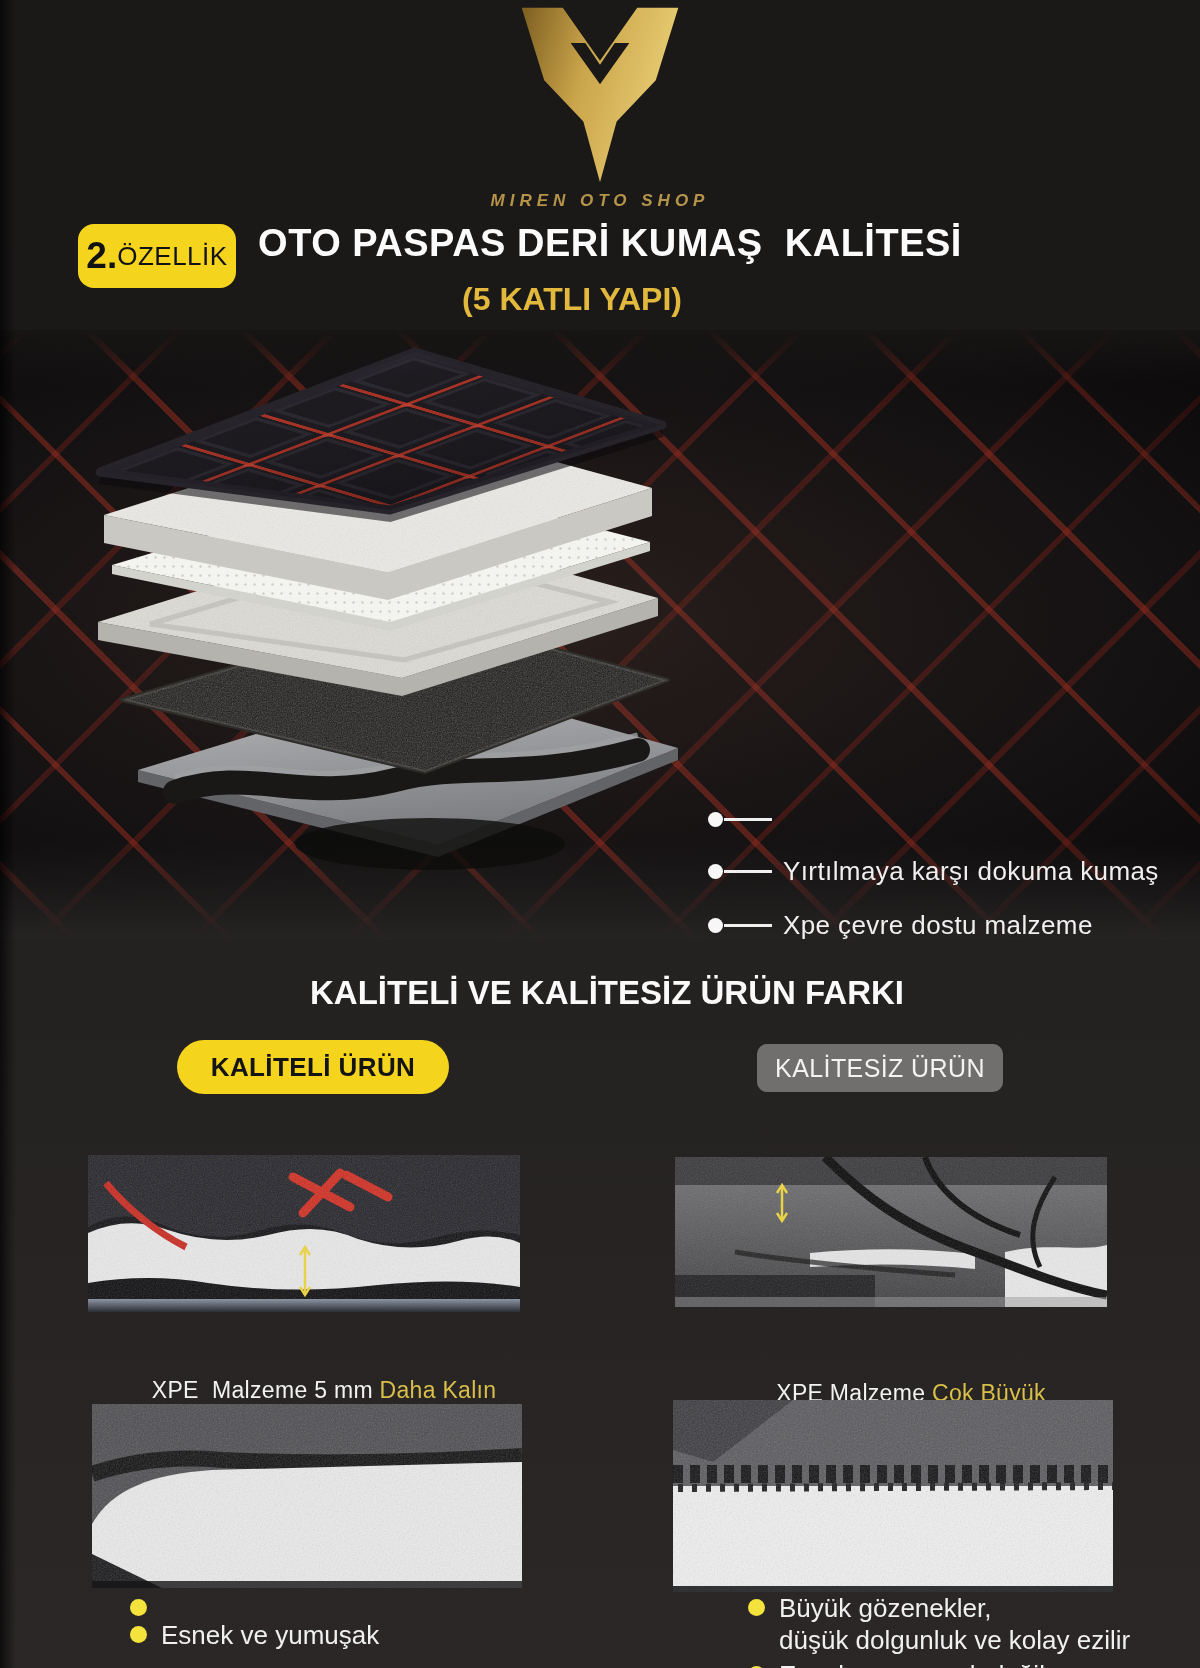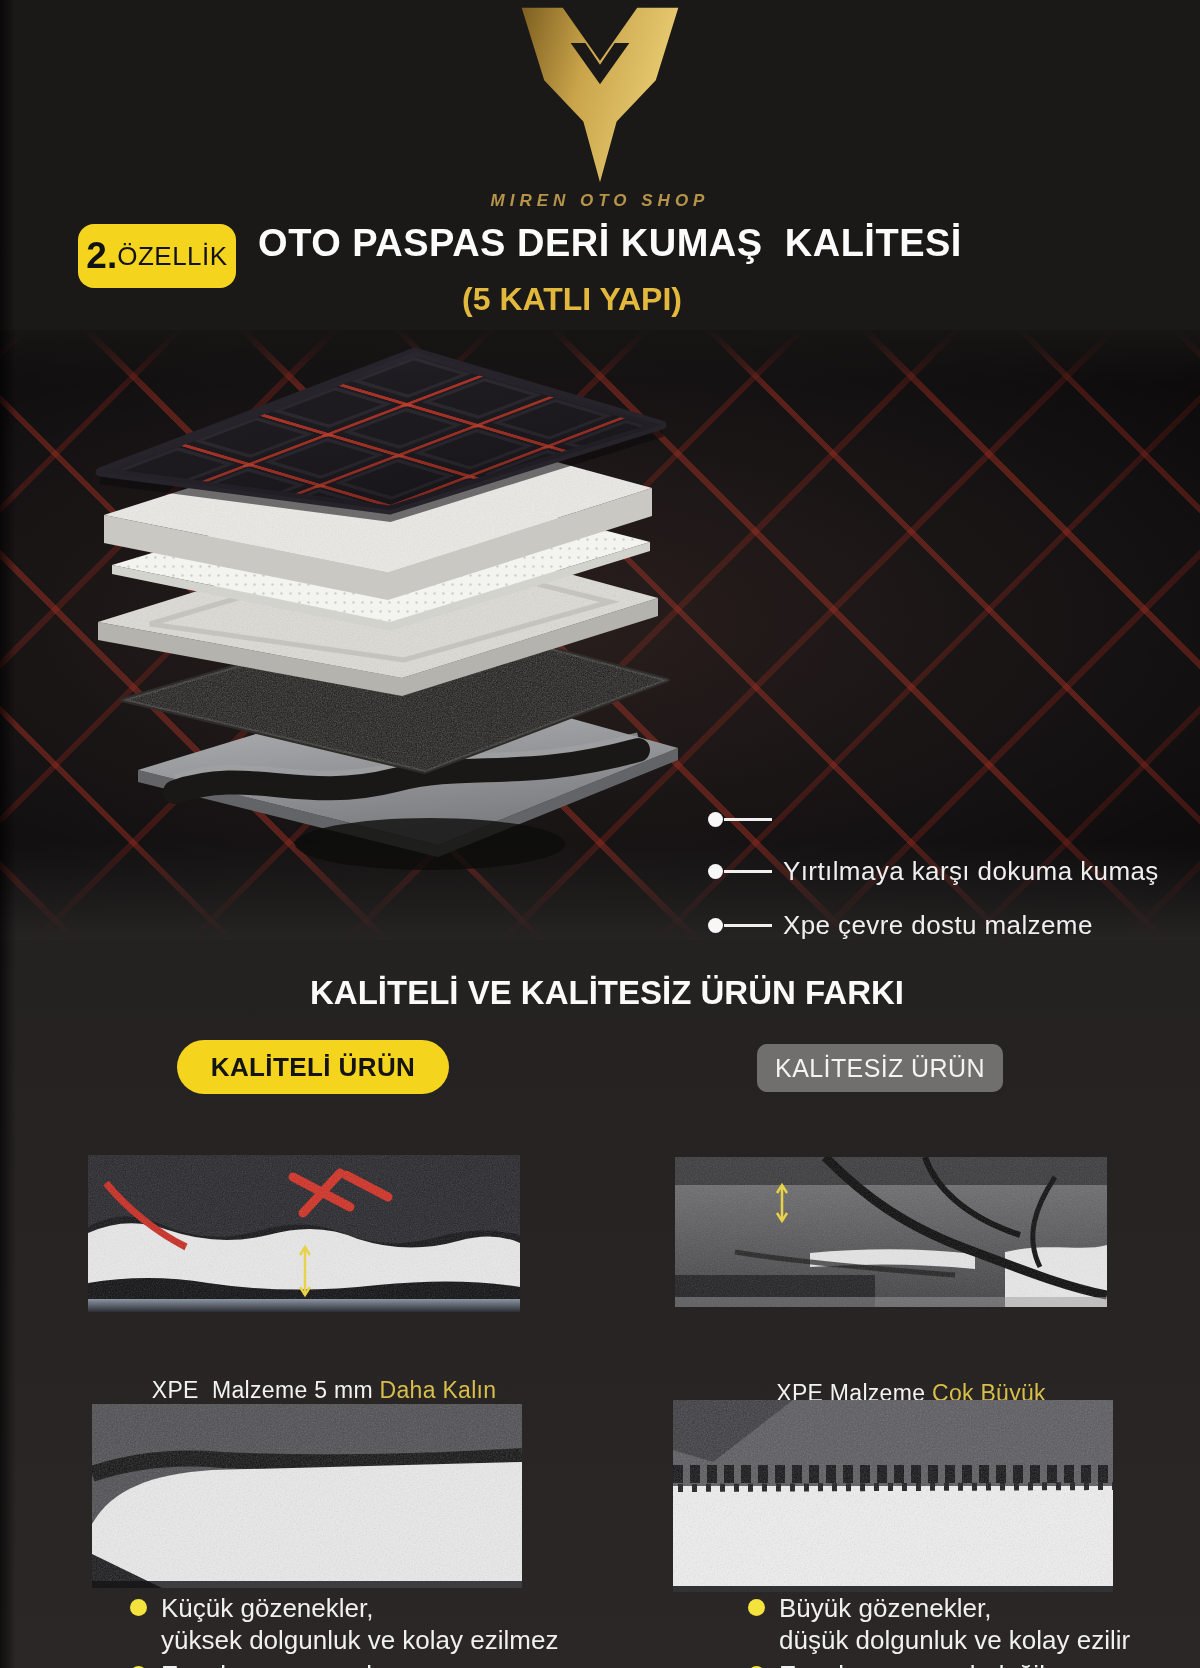--- a/index.html
+++ b/index.html
@@ -283,24 +283,20 @@
         <line x1="0" y1="74" x2="440" y2="74" stroke="#0f0f11" stroke-width="18" stroke-dasharray="10 7"></line>
         <line x1="5" y1="88" x2="440" y2="86" stroke="#17171a" stroke-width="8" stroke-dasharray="5 9"></line>
         <rect width="440" height="192" fill="#8a8a8a" filter="url(#fnD)" opacity="0.3"></rect>
         <rect y="186" width="440" height="6" fill="#111214" opacity="0.85"></rect>
       </svg>
     </div>
 
     <div class="blist" style="left:130px;top:652px;width:540px">
       <div class="bitem">
         <span class="bdot"></span>
-        <div class="btxt">
-          <div>Küçük gözenekler,</div>
-          <div>yüksek dolgunluk ve kolay ezilmez</div>
-        </div>
       </div>
       <div class="bitem">
         <span class="bdot"></span>
         <div class="btxt">
           <div>Esnek ve yumuşak</div>
         </div>
       </div>
     </div>
 
     <div class="blist" style="left:748px;top:652px;width:460px">

